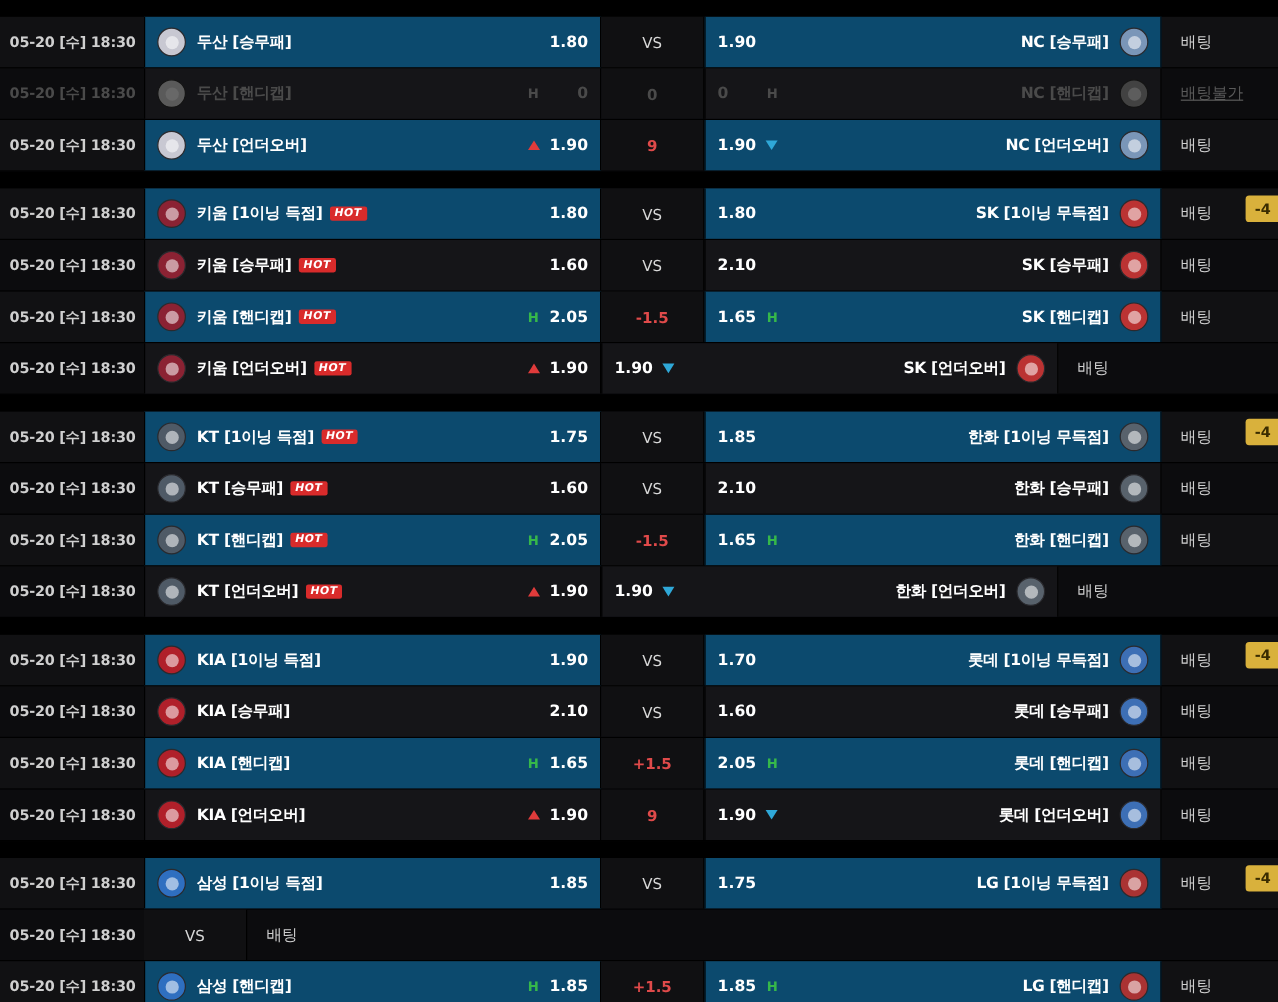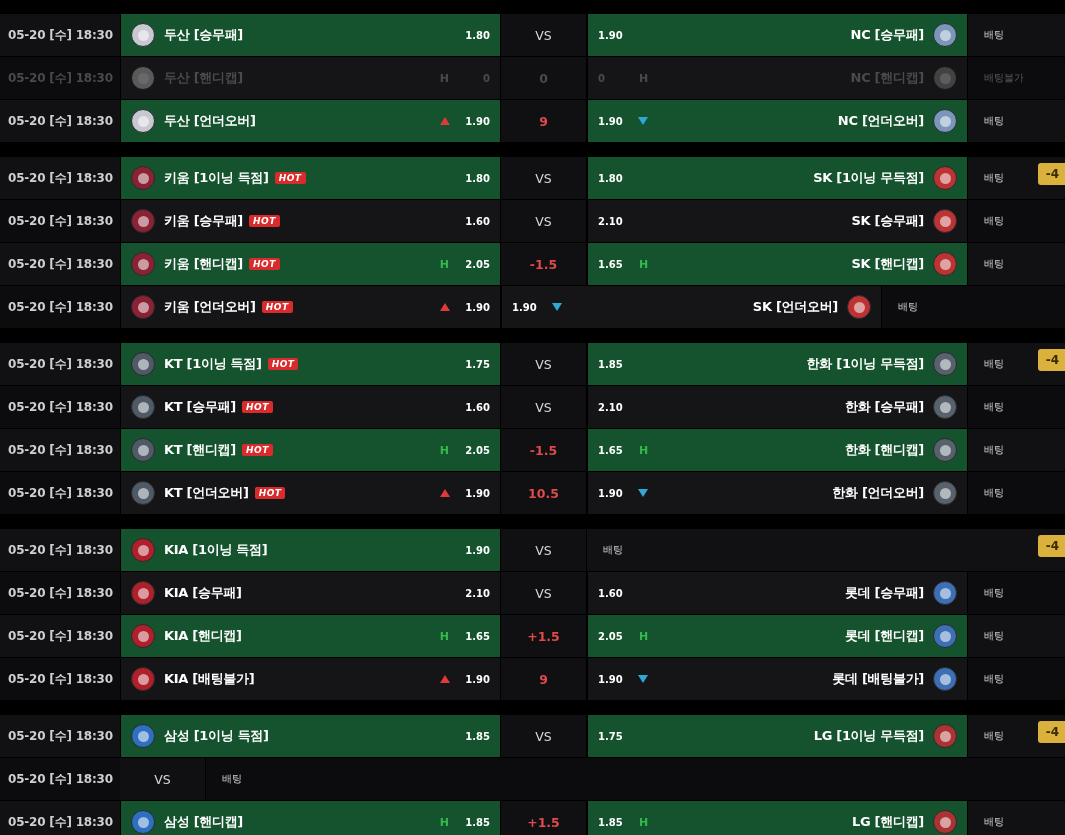--- a/index.html
+++ b/index.html
@@ -59,21 +59,21 @@
     font-weight: bold;
   }
 
   
   .side {
     width: 381px;
     min-width: 381px;
     display: flex;
     align-items: center;
     box-sizing: border-box;
-    background: #14532d;
+    background: #0c4a6e;
     border-left: 1px solid #000;
     border-right: 1px solid #000;
     padding: 0 10px;
   }
   .row.alt .side { background: #151518; }
   .side.home { justify-content: flex-start; }
   .side.away { justify-content: flex-end; }
 
   .logo {
     width: 24px;
@@ -138,21 +138,21 @@
     margin-right: 6px;
   }
   .arrow-down {
     width: 0; height: 0;
     border-left: 5px solid transparent;
     border-right: 5px solid transparent;
     border-top: 8px solid #2fa8d8;
     margin-left: 6px;
   }
   .odds {
-    font-size: 10px;
+    font-size: 13px;
     font-weight: bold;
     color: #ffffff;
     min-width: 34px;
     text-align: right;
   }
   .side.away .odds { text-align: left; }
 
   
   .center {
     width: 85px;
@@ -173,23 +173,23 @@
 
   
   .bet {
     width: 90px;
     min-width: 90px;
     display: flex;
     align-items: center;
     padding-left: 16px;
     box-sizing: border-box;
     color: #cfcfcf;
-    font-size: 10px;
-  }
-  .bet.off { color: #5a5a5a; }
+    font-size: 13px;
+  }
+  .bet.off { color: #5a5a5a; text-decoration: underline; }
 
   
   .more {
     position: absolute;
     right: 0;
     top: 6px;
     background: #d9b13c;
     color: #3a2c00;
     font-size: 12px;
     font-weight: bold;
@@ -418,23 +418,20 @@
       <div class="row alt">
         <div class="time">05-20 [수] 18:30</div>
         <div class="side home">
           <span class="logo" style="background:#4f5a66"></span>
           <span class="team-name">KT [언더오버]</span>
           <span class="hot">HOT</span>
           <span class="spacer"></span>
           <span class="arrow-up"></span>
           <span class="odds">1.90</span>
         </div>
-        <div class="center">
-          <span class="center-val ">10.5</span>
-        </div>
         <div class="side away">
           <span class="odds">1.90</span>
           <span class="arrow-down"></span>
           <span class="spacer"></span>
           <span class="team-name">한화 [언더오버]</span>
           <span class="logo" style="background:#58626c"></span>
         </div>
         <div class="bet">배팅</div>
       </div>
     </div>
@@ -444,20 +441,26 @@
         <div class="time">05-20 [수] 18:30</div>
         <div class="side home">
           <span class="logo" style="background:#b0202a"></span>
           <span class="team-name">KIA [1이닝 득점]</span>
           <span class="spacer"></span>
           <span class="odds">1.90</span>
         </div>
         <div class="center">
           <span class="center-val vs">VS</span>
         </div>
+        <div class="side away">
+          <span class="odds">1.70</span>
+          <span class="spacer"></span>
+          <span class="team-name">롯데 [1이닝 무득점]</span>
+          <span class="logo" style="background:#3d6fb5"></span>
+        </div>
         <div class="bet">배팅</div>
         <div class="more">-4</div>
       </div>
       <div class="row alt">
         <div class="time">05-20 [수] 18:30</div>
         <div class="side home">
           <span class="logo" style="background:#b0202a"></span>
           <span class="team-name">KIA [승무패]</span>
           <span class="spacer"></span>
           <span class="odds">2.10</span>
@@ -491,33 +494,33 @@
           <span class="spacer"></span>
           <span class="team-name">롯데 [핸디캡]</span>
           <span class="logo" style="background:#3d6fb5"></span>
         </div>
         <div class="bet">배팅</div>
       </div>
       <div class="row alt">
         <div class="time">05-20 [수] 18:30</div>
         <div class="side home">
           <span class="logo" style="background:#b0202a"></span>
-          <span class="team-name">KIA [배팅불가]</span>
+          <span class="team-name">KIA [언더오버]</span>
           <span class="spacer"></span>
           <span class="arrow-up"></span>
           <span class="odds">1.90</span>
         </div>
         <div class="center">
           <span class="center-val ">9</span>
         </div>
         <div class="side away">
           <span class="odds">1.90</span>
           <span class="arrow-down"></span>
           <span class="spacer"></span>
-          <span class="team-name">롯데 [배팅불가]</span>
+          <span class="team-name">롯데 [언더오버]</span>
           <span class="logo" style="background:#3d6fb5"></span>
         </div>
         <div class="bet">배팅</div>
       </div>
     </div>
     <div class="group-gap"></div>
     <div class="group">
       <div class="row">
         <div class="time">05-20 [수] 18:30</div>
         <div class="side home">

